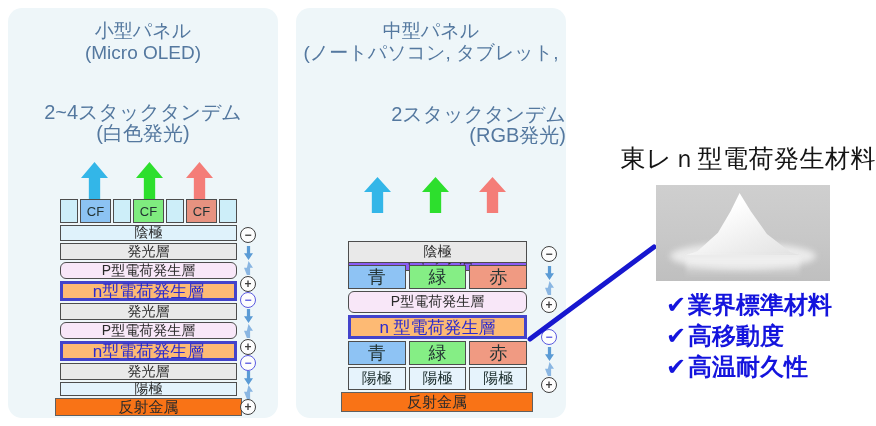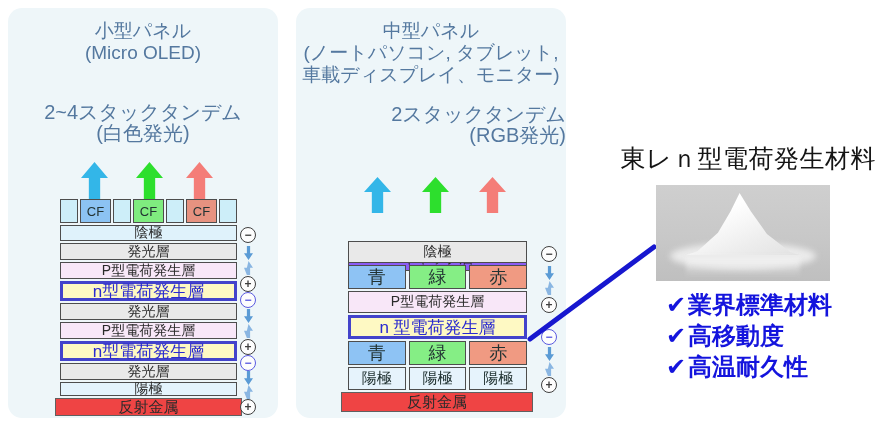--- a/index.html
+++ b/index.html
@@ -18,23 +18,23 @@
   .barrow { position:absolute; width:27px; height:38px;
     clip-path:polygon(50% 0,100% 42%,71% 42%,71% 100%,29% 100%,29% 42%,0 42%); }
 
   
   .row { position:absolute; display:flex; align-items:center; justify-content:center;
          border:1.5px solid #4d4d4d; font-size:14px; color:#2b2b2b; }
   .c-cyan  { background:#dff2fb; }
   .c-cyan2 { background:#e4f3fc; }
   .c-cap   { background:#8b5cf6;margin-top:32px; }
   .c-gray  { background:#e9e9e9; }
-  .c-pink  { background:#f8e7f8; }
-  .c-metal { background:#ef4444; border-color:#606060; font-size:15px; }
-  .n-layer { background:#fef9c3; border:3px solid #4343cb; color:#2a2ad0; font-size:17px; }
+  .c-pink  { background:#f8e7f8;border-radius:6px; }
+  .c-metal { background:#f97316; border-color:#606060; font-size:15px; }
+  .n-layer { background:#fdba74; border:3px solid #4343cb; color:#2a2ad0; font-size:17px; }
 
   
   .seg-row { position:absolute; display:flex; gap:2px; }
   .seg { display:flex; align-items:center; justify-content:center;
          border:1.5px solid #4d4d4d; font-size:13px; color:#233; }
   .cf-pale { background:#cdeef9; flex:1; }
   .cf-b { background:#8cc3f3; width:31px; }
   .cf-g { background:#7fec7f; width:31px; }
   .cf-r { background:#e69280; width:31px; }
   .rgb-b { background:#8ec3f4; flex:1; font-size:18px; }
@@ -121,21 +121,20 @@
   <div class="circ" style="left:240px; top:339px;">+</div>
   <div class="circ blue" style="left:240px; top:355px;">−</div>
   <div class="sarrow down" style="left:244px; top:371px;"></div>
   <div class="sarrow up" style="left:244px; top:385px;"></div>
   <div class="circ" style="left:240px; top:399px;">+</div>
 
   <div class="panel mid">
     <div class="hdr hdr-title">
       <div>中型パネル</div>
       <div>(ノートパソコン, タブレット,</div>
-      <div>車載ディスプレイ、モニター)</div>
     </div>
     <div class="hdr hdr-sub" style="top:96px;text-align:right;">
       <div>2スタックタンデム</div>
       <div>(RGB発光)</div>
     </div>
   </div>
 
   <div class="barrow" style="left:364px; top:177px; height:36px; background:#33b6e8;"></div>
   <div class="barrow" style="left:422px; top:177px; height:36px; background:#2ddf2d;"></div>
   <div class="barrow" style="left:479px; top:177px; height:36px; background:#f47d78;"></div>

